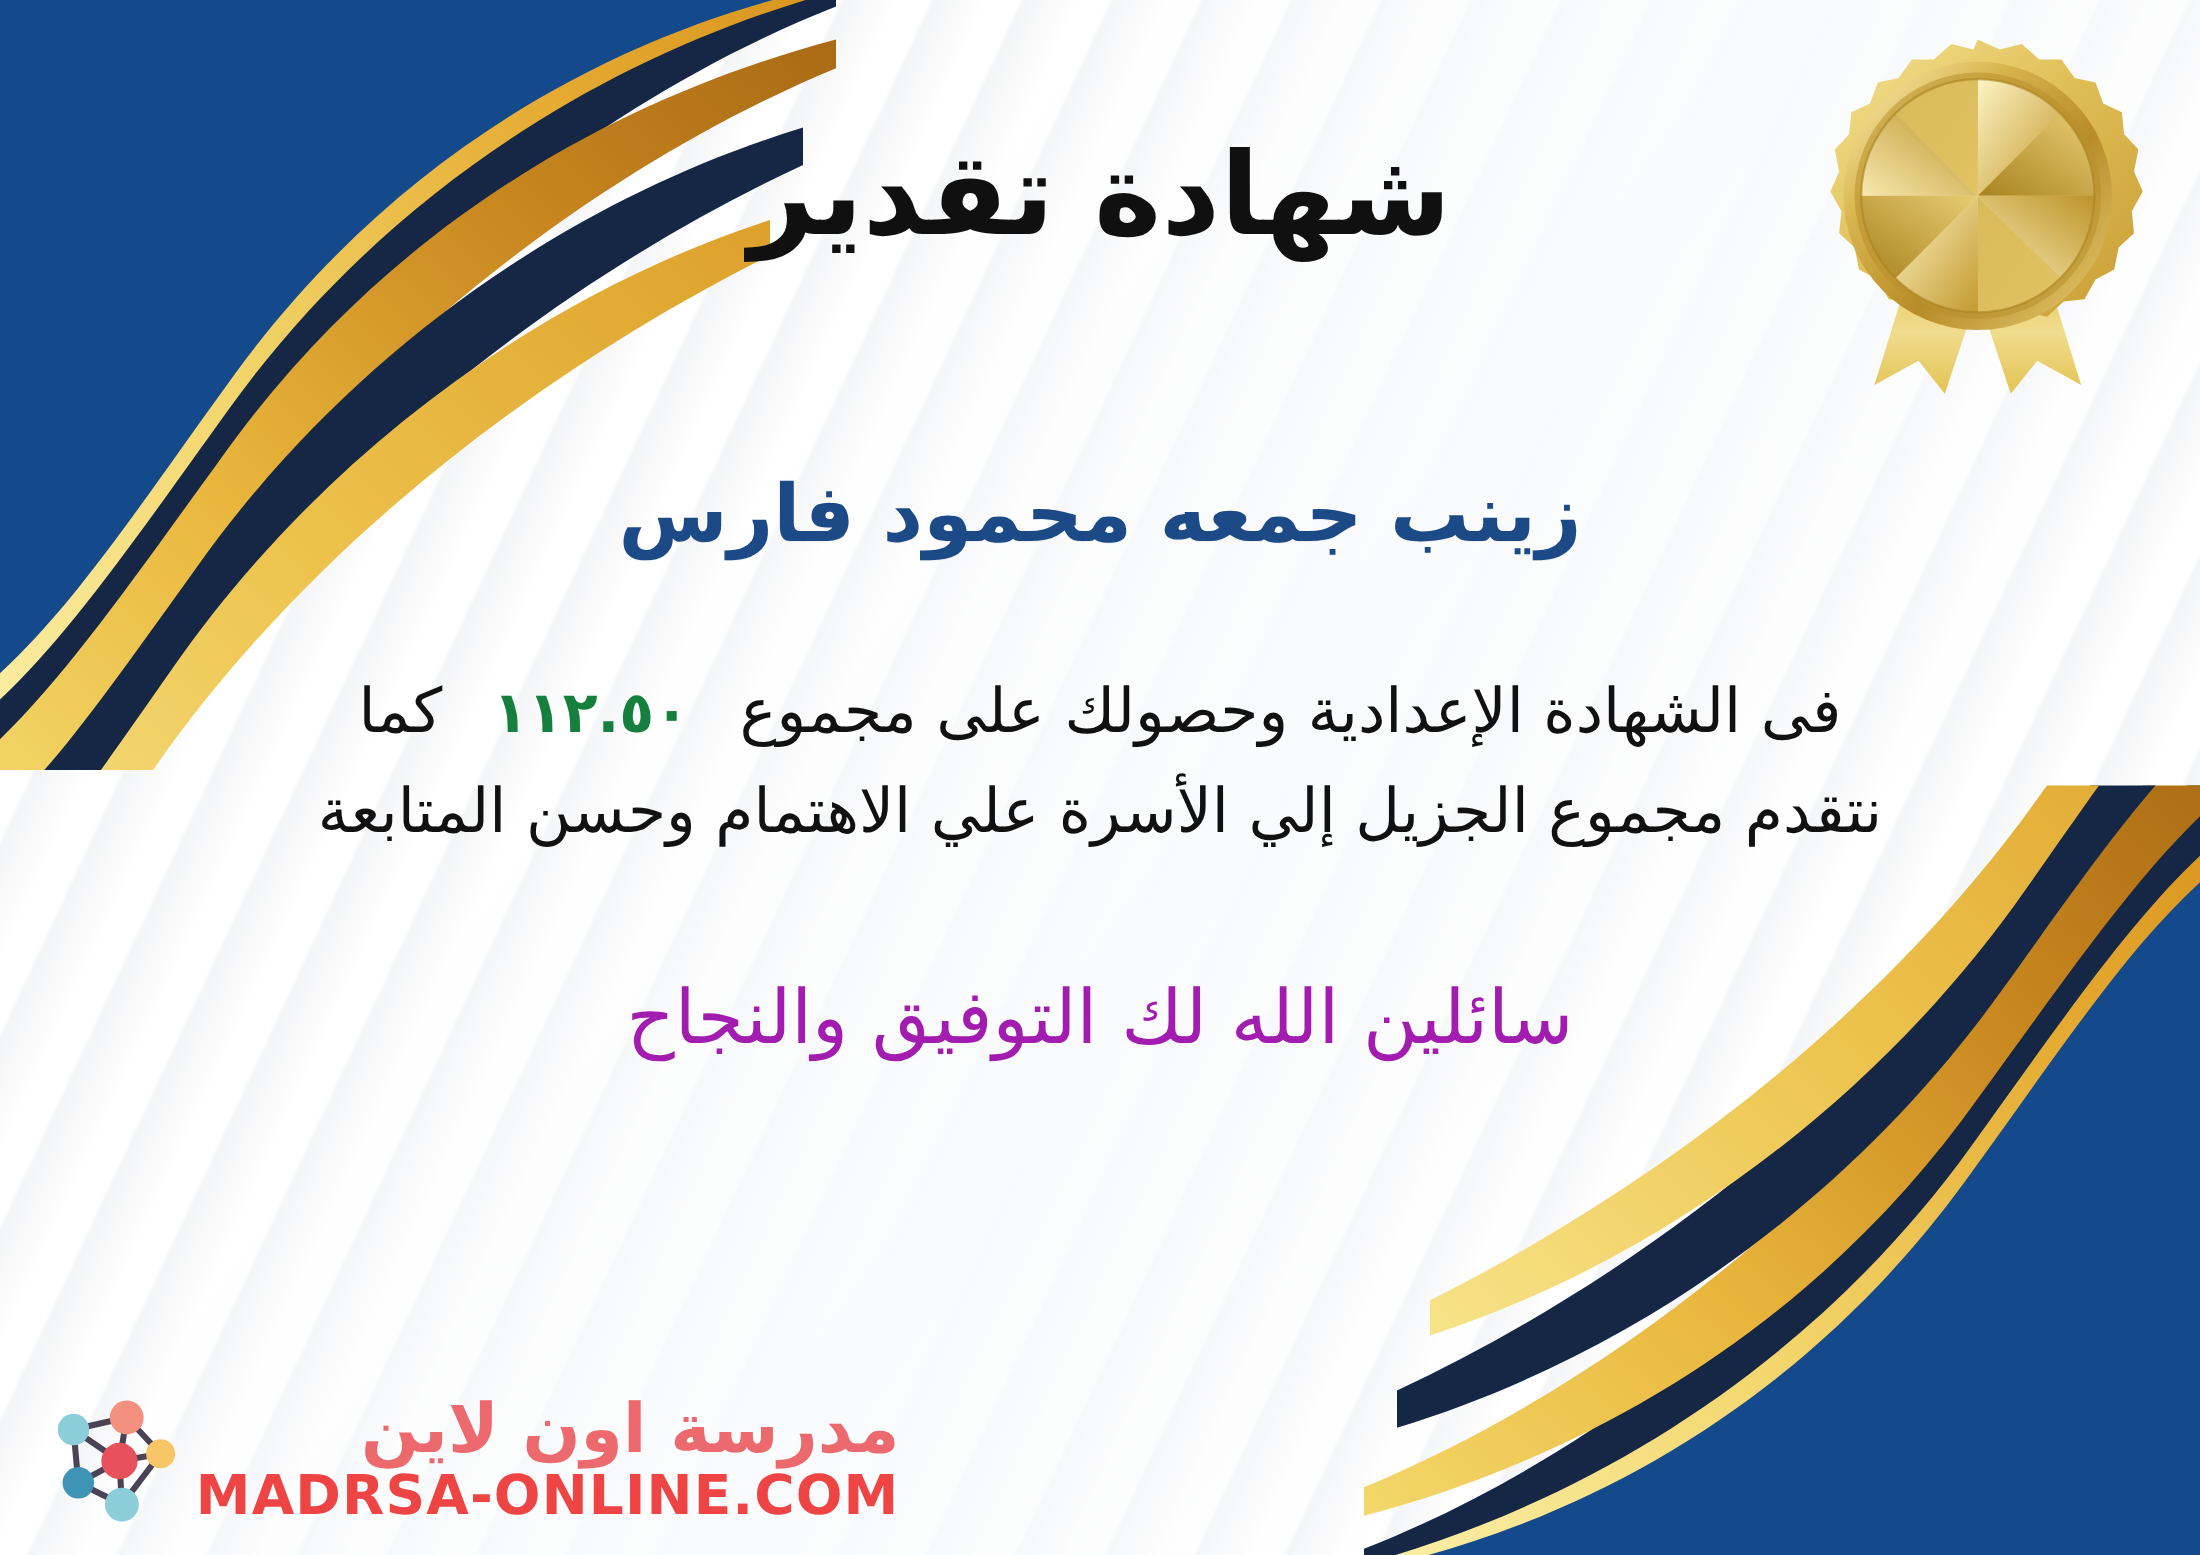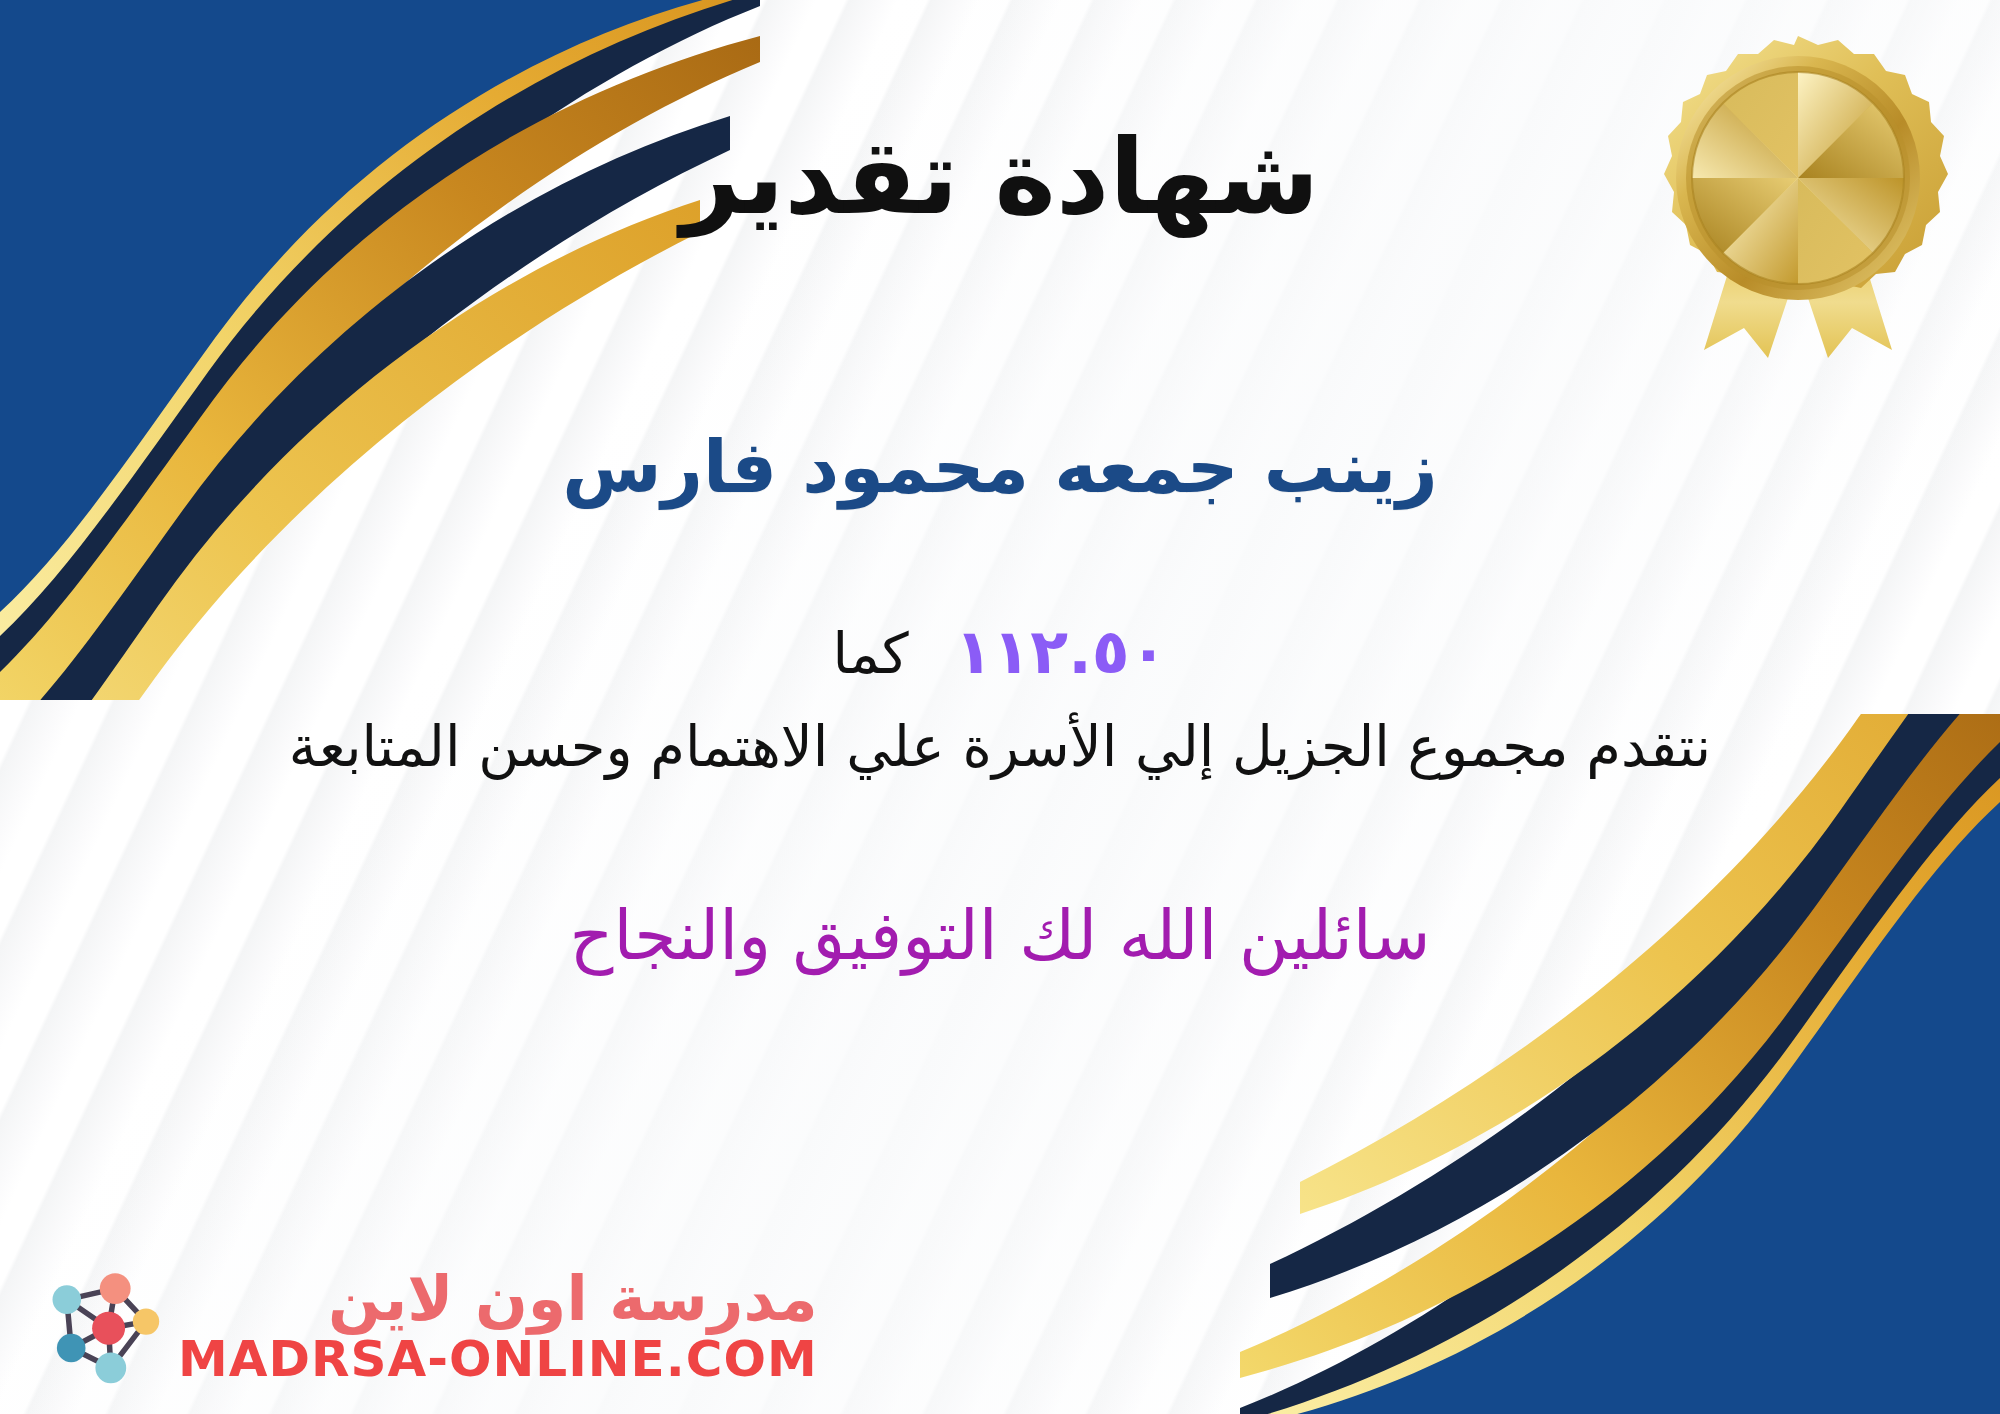--- a/index.html
+++ b/index.html
@@ -106,23 +106,23 @@
 
   .body-line.with-score {
     display:flex;
     justify-content:center;
     align-items:baseline;
     gap:46px;
     white-space:nowrap;
   }
 
   .score-value {
-    color:#8b5cf6;
-    font-weight:700;
-    font-size:62px;
+    color:#15803d;
+    font-weight:700;
+    font-size:52px;
     letter-spacing:2px;
   }
 
   .closing-line {
     margin-top:92px;
     font-size:68px;
     line-height:1.5;
     color:#a21caf;
     direction:rtl;
     white-space:nowrap;
@@ -316,20 +316,21 @@
   <div class="content">
 
     <div class="cert-title">شهادة تقدير</div>
 
     <div class="recipient-name">زينب جمعه محمود فارس</div>
 
     <div class="body-block">
 
 
       <div class="body-line with-score">
+        <span>فى الشهادة الإعدادية وحصولك على مجموع</span>
         <span class="score-value">١١٢.٥٠</span>
         <span>كما</span>
       </div>
 
       <div class="body-line">نتقدم  مجموع الجزيل إلي الأسرة علي الاهتمام وحسن المتابعة</div>
 
     </div>
 
     <div class="closing-line">سائلين الله لك التوفيق  والنجاح</div>
 

